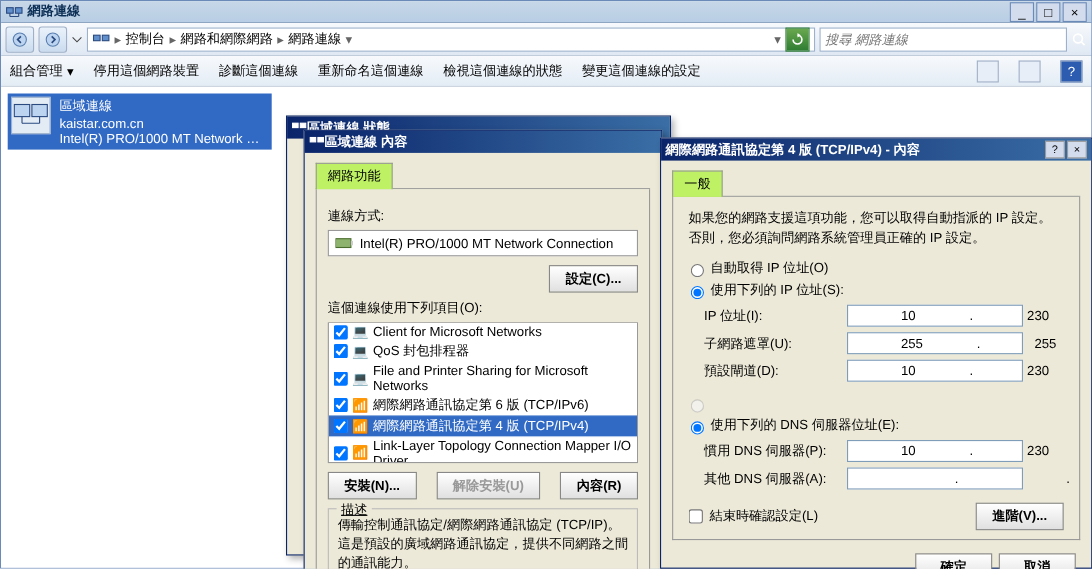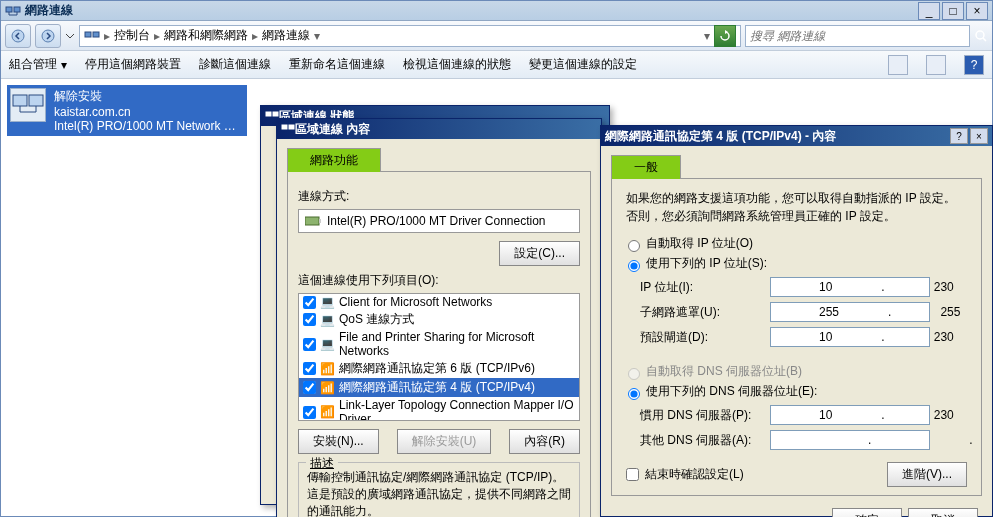--- a/index.html
+++ b/index.html
@@ -38,33 +38,33 @@
 .dialog { position: absolute; background: #ece9d8; border: 1px solid #0a246a; box-shadow: 3px 3px 6px rgba(0,0,0,0.3); }
 .dialog .dtitle { height: 20px; background: linear-gradient(to right, #0a246a, #3a6ea5); color: #fff; display: flex; align-items: center; padding: 0 4px; font-weight: bold; }
 .dialog .dtitle .t { flex: 1; }
 .dialog .dtitle button { width: 18px; height: 16px; background: #d3dced; border: 1px solid #999; font-size: 10px; margin-left: 2px; }
 
 .dlg1 { left: 260px; top: 105px; width: 350px; height: 400px; }
 .dlg2 { left: 276px; top: 118px; width: 326px; height: 478px; }
 .dlg2 .body { padding: 8px 10px; }
 
 .tabhead { display: flex; border-bottom: 1px solid #999; }
-.tabhead .tab { padding: 3px 22px; border: 1px solid #999; border-bottom: none; background: #84cc16; position: relative; top: 1px; }
+.tabhead .tab { padding: 3px 10px; border: 1px solid #999; border-bottom: none; background: #bef264; position: relative; top: 1px; }
 .tabbody { border: 1px solid #999; border-top: none; padding: 10px; background: #ece9d8; }
 
 .dlg2 .label { margin: 6px 0 4px; }
 .adapterbox { border: 1px solid #999; background: #fff; padding: 4px 6px; display:flex; align-items:center; gap:6px; }
 
 .listbox { border: 1px solid #999; background: #fff; height: 128px; overflow: auto; }
 .listbox .row { display: flex; align-items: center; gap: 4px; padding: 1px 4px; }
 .listbox .row.sel { background: #316ac5; color: #fff; }
 .chk { width: 13px; height: 13px; }
 
 .btnrow { display: flex; gap: 6px; margin-top: 8px; justify-content: flex-end; }
-.btn { padding: 3px 14px; border: 1px solid #888; background: linear-gradient(#fff,#e0e0e0); cursor: pointer; }
+.btn { padding: 3px 14px; border: 1px solid #888; background: linear-gradient(#fff,#e0e0e0); cursor: pointer; font-weight: bold; }
 .btn.disabled { color: #999; }
 
 .groupbox { border: 1px solid #bbb; margin-top: 8px; padding: 6px 8px 8px; position: relative; }
 .groupbox .gtitle { position: absolute; top: -8px; left: 7px; background: #ece9d8; padding: 0 4px; text-decoration: underline; }
 
 .dlg3 { left: 600px; top: 125px; width: 393px; height: 392px; }
 .dlg3 .body { padding: 8px 10px; }
 
 .radiorow { display: flex; align-items: flex-end; gap: 6px; margin: 3px 0 3px 10px; }
 .radiorow.disabled { color: #888; }
@@ -171,21 +171,21 @@
       <div class="cicon">
         <svg width="32" height="26">
             <rect x="1" y="3" width="14" height="11" fill="#bcd4ef" stroke="#2a4a80"></rect>
             <rect x="17" y="3" width="14" height="11" fill="#bcd4ef" stroke="#2a4a80"></rect>
             <line x1="8" y1="14" x2="8" y2="20" stroke="#2a4a80"></line>
             <line x1="24" y1="14" x2="24" y2="20" stroke="#2a4a80"></line>
             <line x1="8" y1="20" x2="24" y2="20" stroke="#2a4a80"></line>
           </svg>
       </div>
       <div class="lines">
-        <div>解除安裝</div>
+        <div>區域連線</div>
         <div>kaistar.com.cn</div>
         <div>Intel(R) PRO/1000 MT Network Con...</div>
       </div>
     </div>
   </div>
 </div>
 
 <div class="dialog dlg1">
   <div class="dtitle">
     <span>
@@ -214,36 +214,36 @@
     </div>
     <div class="tabbody">
       <div class="label">連線方式:</div>
       <div class="adapterbox">
         <span>
             <svg width="16" height="12">
               <rect x="0" y="2" width="14" height="8" fill="#8db36e" stroke="#4a6d2e"></rect>
               <rect x="14" y="4" width="2" height="4" fill="#ccc"></rect>
             </svg>
           </span>
-        <span>Intel(R) PRO/1000 MT Driver Connection</span>
+        <span>Intel(R) PRO/1000 MT Network Connection</span>
       </div>
       <div class="btnrow">
           <button class="btn">設定(C)...</button>
         </div>
       <div class="label">這個連線使用下列項目(O):</div>
       <div class="listbox">
         <div class="row">
             <input type="checkbox" class="chk" checked="" style="">
             <span>💻</span>
             <span>Client for Microsoft Networks</span>
           </div>
         <div class="row">
             <input type="checkbox" class="chk" checked="" style="">
             <span>💻</span>
-            <span>QoS 連線方式</span>
+            <span>QoS 封包排程器</span>
           </div>
         <div class="row">
             <input type="checkbox" class="chk" checked="" style="">
             <span>💻</span>
             <span>File and Printer Sharing for Microsoft Networks</span>
           </div>
         <div class="row">
             <input type="checkbox" class="chk" checked="" style="">
             <span>📶</span>
             <span>網際網路通訊協定第 6 版 (TCP/IPv6)</span>
@@ -329,21 +329,20 @@
             <span>10</span>
             <span class="dot">.</span>
             <span>254</span>
           </div>
       </div>
 
       <div style="height:8px;"></div>
 
       <div class="radiorow disabled">
           <input type="radio" class="radio" disabled="" style="">
-          <span>自動取得 DNS 伺服器位址(B)</span>
         </div>
       <div class="radiorow">
           <input type="radio" class="radio" checked="" style="">
           <span>使用下列的 DNS 伺服器位址(E):</span>
         </div>
 
       <div class="fieldrow">
         <span class="flabel">慣用 DNS 伺服器(P):</span>
         <div class="ipinput">
             <span>10</span>

